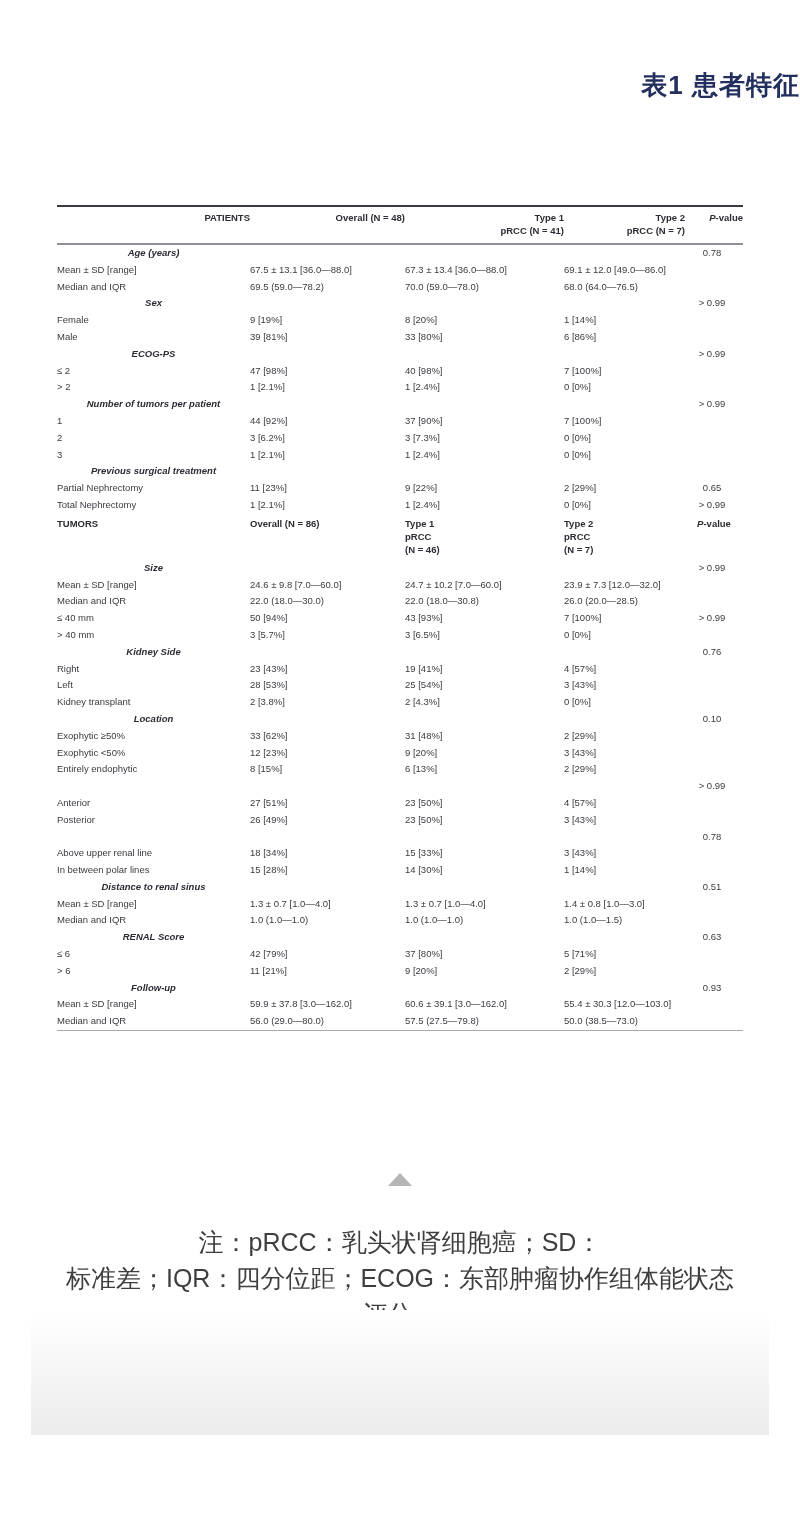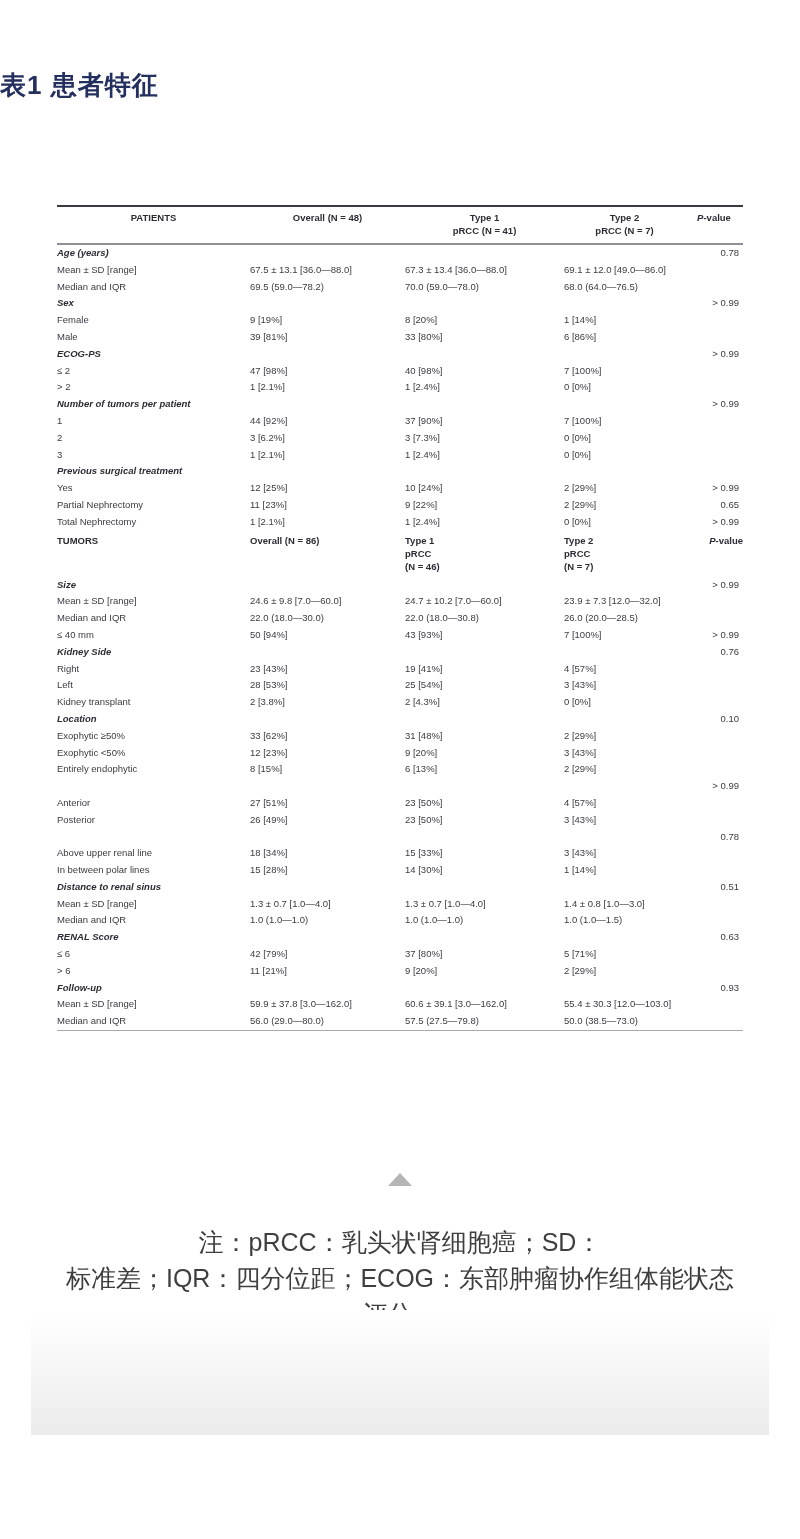--- a/index.html
+++ b/index.html
@@ -10,21 +10,21 @@
     height: 1539px;
     background: #ffffff;
     overflow: hidden;
     font-family: "Liberation Sans", sans-serif;
   }
   .doc-title {
     position: absolute;
     top: 68px;
     left: 0;
     width: 100%;
-    text-align: left;
+    text-align: right;
     font-size: 26px;
     font-weight: bold;
     color: var(--title-color, #232f5e);
     letter-spacing: 1px;
   }
   .table-wrap {
     position: absolute;
     left: 57px;
     top: 205px;
     width: 686px;
@@ -34,21 +34,21 @@
     border-collapse: collapse;
     table-layout: fixed;
     font-size: 9.5px;
     color: var(--table-text, #3a3a42);
   }
   table.char-table thead tr {
     border-top: 2.5px solid var(--rule-dark, #3a3a44);
     border-bottom: 2.5px solid var(--rule-gray, #8f8f96);
   }
   table.char-table th {
-    text-align: center;
+    text-align: right;
     font-weight: bold;
     color: var(--table-head, #2c2c35);
     vertical-align: top;
     padding: 5px 0 6px 0;
     line-height: 12.5px;
     white-space: pre-line;
   }
   table.char-table td {
     height: 16.8px;
     line-height: 16.8px;
@@ -64,22 +64,23 @@
     line-height: 13px;
     height: auto;
     padding: 3px 0 4px 0;
     white-space: pre-line;
     margin-left: 35px;
   }
   td.lbl-bold, tr.row-section td:first-child {
     font-weight: bold;
     font-style: italic;
     color: var(--table-head, #2c2c35);
-  }
-  .col-p, th.col-p, td.col-p { text-align: right; padding-right: 4px; white-space: nowrap; }
+    text-align: center;
+  }
+  .col-p, th.col-p, td.col-p { text-align: center; padding-right: 4px; white-space: nowrap; }
   .phead::first-letter { font-style: italic; }
   .up-arrow {
     position: absolute;
     left: 388px;
     top: 1173px;
     width: 0; height: 0;
     border-left: 12px solid transparent;
     border-right: 12px solid transparent;
     border-bottom: 13px solid var(--arrow-color, #b5b5b5);
     cursor: pointer;
@@ -224,27 +225,20 @@
             <td class="col-p"></td>
           </tr>
           <tr class="row-section">
             <td>Previous surgical treatment</td>
             <td></td>
             <td></td>
             <td></td>
             <td class="col-p"></td>
           </tr>
           <tr>
-            <td>Yes</td>
-            <td>12 [25%]</td>
-            <td>10 [24%]</td>
-            <td>2 [29%]</td>
-            <td class="col-p">&gt; 0.99</td>
-          </tr>
-          <tr>
             <td>Partial Nephrectomy</td>
             <td>11 [23%]</td>
             <td>9 [22%]</td>
             <td>2 [29%]</td>
             <td class="col-p">0.65</td>
           </tr>
           <tr>
             <td>Total Nephrectomy</td>
             <td>1 [2.1%]</td>
             <td>1 [2.4%]</td>
@@ -283,20 +277,27 @@
             <td>26.0 (20.0—28.5)</td>
             <td class="col-p"></td>
           </tr>
           <tr>
             <td>≤ 40 mm</td>
             <td>50 [94%]</td>
             <td>43 [93%]</td>
             <td>7 [100%]</td>
             <td class="col-p">&gt; 0.99</td>
           </tr>
+          <tr>
+            <td>&gt; 40 mm</td>
+            <td>3 [5.7%]</td>
+            <td>3 [6.5%]</td>
+            <td>0 [0%]</td>
+            <td class="col-p"></td>
+          </tr>
           <tr class="row-section">
             <td>Kidney Side</td>
             <td></td>
             <td></td>
             <td></td>
             <td class="col-p">0.76</td>
           </tr>
           <tr>
             <td>Right</td>
             <td>23 [43%]</td>

